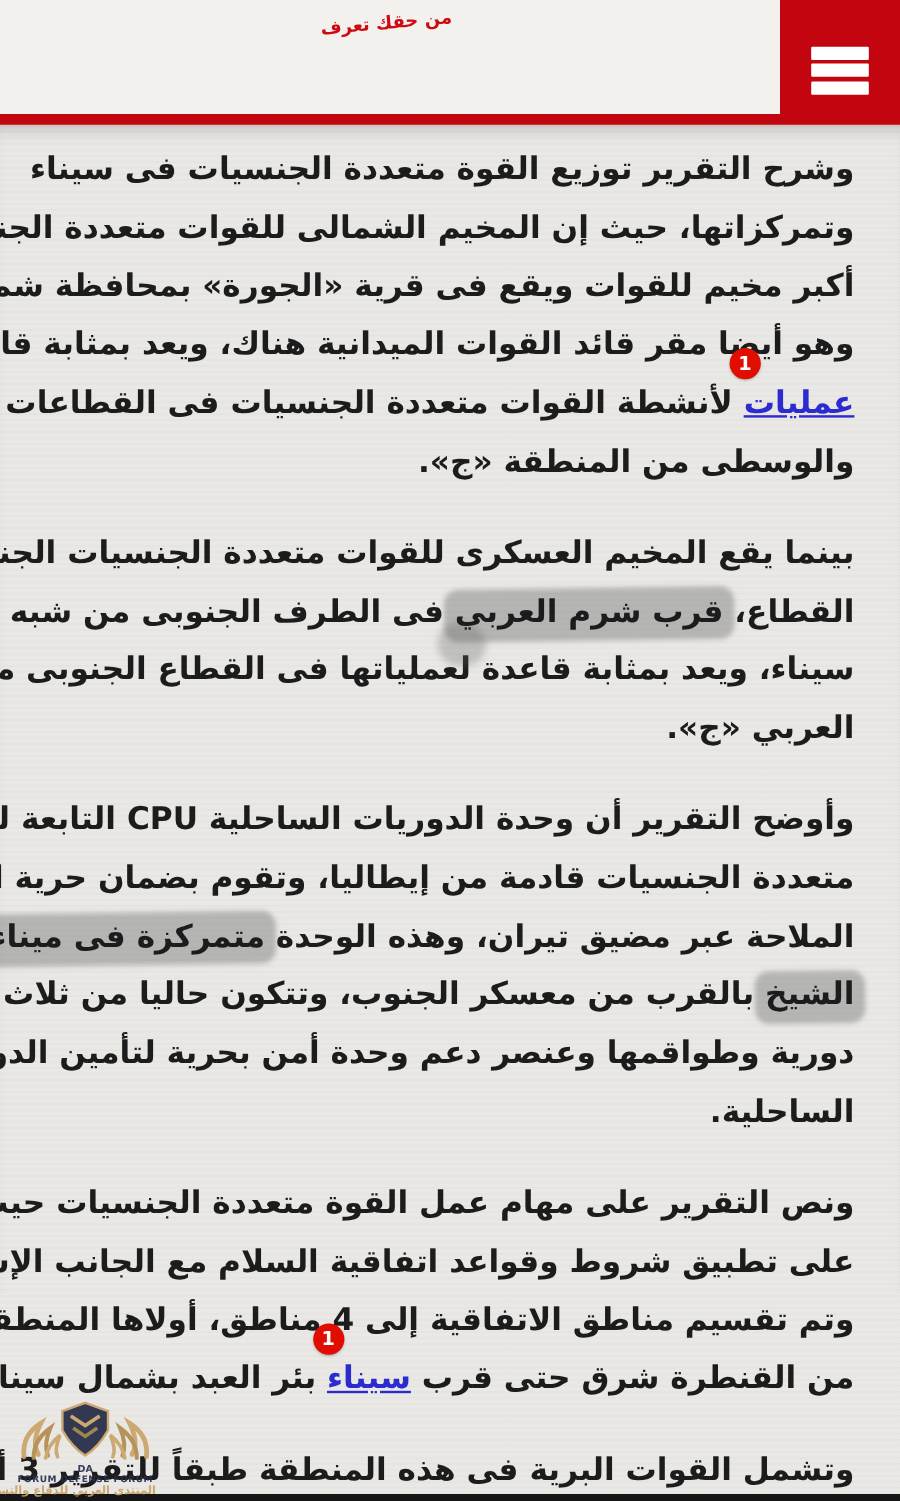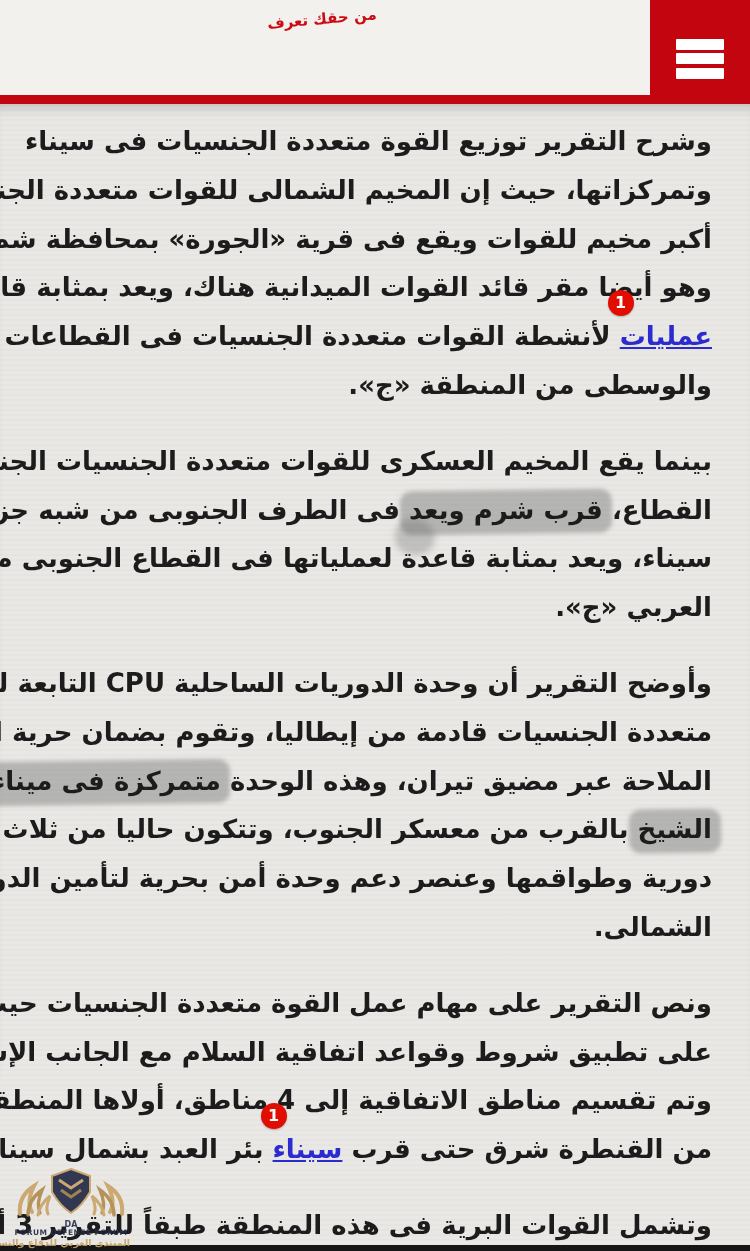--- a/index.html
+++ b/index.html
@@ -100,31 +100,31 @@
         <div class="para">
           <div class="line"><span>وشرح التقرير توزيع القوة متعددة الجنسيات فى سيناء</span></div>
           <div class="line"><span>وتمركزاتها، حيث إن المخيم الشمالى للقوات متعددة الجنسيات هو</span></div>
           <div class="line"><span>أكبر مخيم للقوات ويقع فى قرية «الجورة» بمحافظة شمال سيناء</span></div>
           <div class="line"><span>وهو أيضا مقر قائد القوات الميدانية هناك، ويعد بمثابة قاعدة</span></div>
           <div class="line"><span class="bwrap"><a class="lnk">عمليات</a><span class="badge">1</span></span><span> لأنشطة القوات متعددة الجنسيات فى القطاعات الشمالية</span></div>
           <div class="line"><span>والوسطى من المنطقة «ج».</span></div>
         </div>
         <div class="para">
           <div class="line"><span>بينما يقع المخيم العسكرى للقوات متعددة الجنسيات الجنوبى، هو</span></div>
-          <div class="line"><span>القطاع، </span><span class="smudge tail">قرب شرم ويعد</span><span> فى الطرف الجنوبى من شبه جزيرة</span></div>
+          <div class="line"><span>القطاع، </span><span class="smudge tail">قرب شرم العربي</span><span> فى الطرف الجنوبى من شبه جزيرة</span></div>
           <div class="line"><span>سيناء، ويعد بمثابة قاعدة لعملياتها فى القطاع الجنوبى من</span></div>
           <div class="line"><span>العربي «ج».</span></div>
         </div>
         <div class="para">
           <div class="line"><span>وأوضح التقرير أن وحدة الدوريات الساحلية CPU التابعة للقوات</span></div>
           <div class="line"><span>متعددة الجنسيات قادمة من إيطاليا، وتقوم بضمان حرية الملاحة</span></div>
           <div class="line"><span>الملاحة عبر مضيق تيران، وهذه الوحدة </span><span class="smudge tail">متمركزة فى ميناء شرم</span></div>
           <div class="line"><span class="smudge">الشيخ</span><span> بالقرب من معسكر الجنوب، وتتكون حاليا من ثلاث سفن</span></div>
           <div class="line"><span>دورية وطواقمها وعنصر دعم وحدة أمن بحرية لتأمين الدوريات</span></div>
-          <div class="line"><span>الشمالى.</span></div>
+          <div class="line"><span>الساحلية.</span></div>
         </div>
         <div class="para">
           <div class="line"><span>ونص التقرير على مهام عمل القوة متعددة الجنسيات حيث تشرف</span></div>
           <div class="line"><span>على تطبيق شروط وقواعد اتفاقية السلام مع الجانب الإسرائيلى،</span></div>
           <div class="line"><span>وتم تقسيم مناطق الاتفاقية إلى 4 مناطق، أولاها المنطقة «أ» وتقع</span></div>
           <div class="line"><span>من القنطرة شرق حتى قرب </span><span class="bwrap"><a class="lnk">سيناء</a><span class="badge">1</span></span><span> بئر العبد بشمال سيناء.</span></div>
         </div>
         <div class="para">
           <div class="line"><span>وتشمل القوات البرية فى هذه المنطقة طبقاً للتقرير 3 ألوية مشاة</span></div>
         </div>

